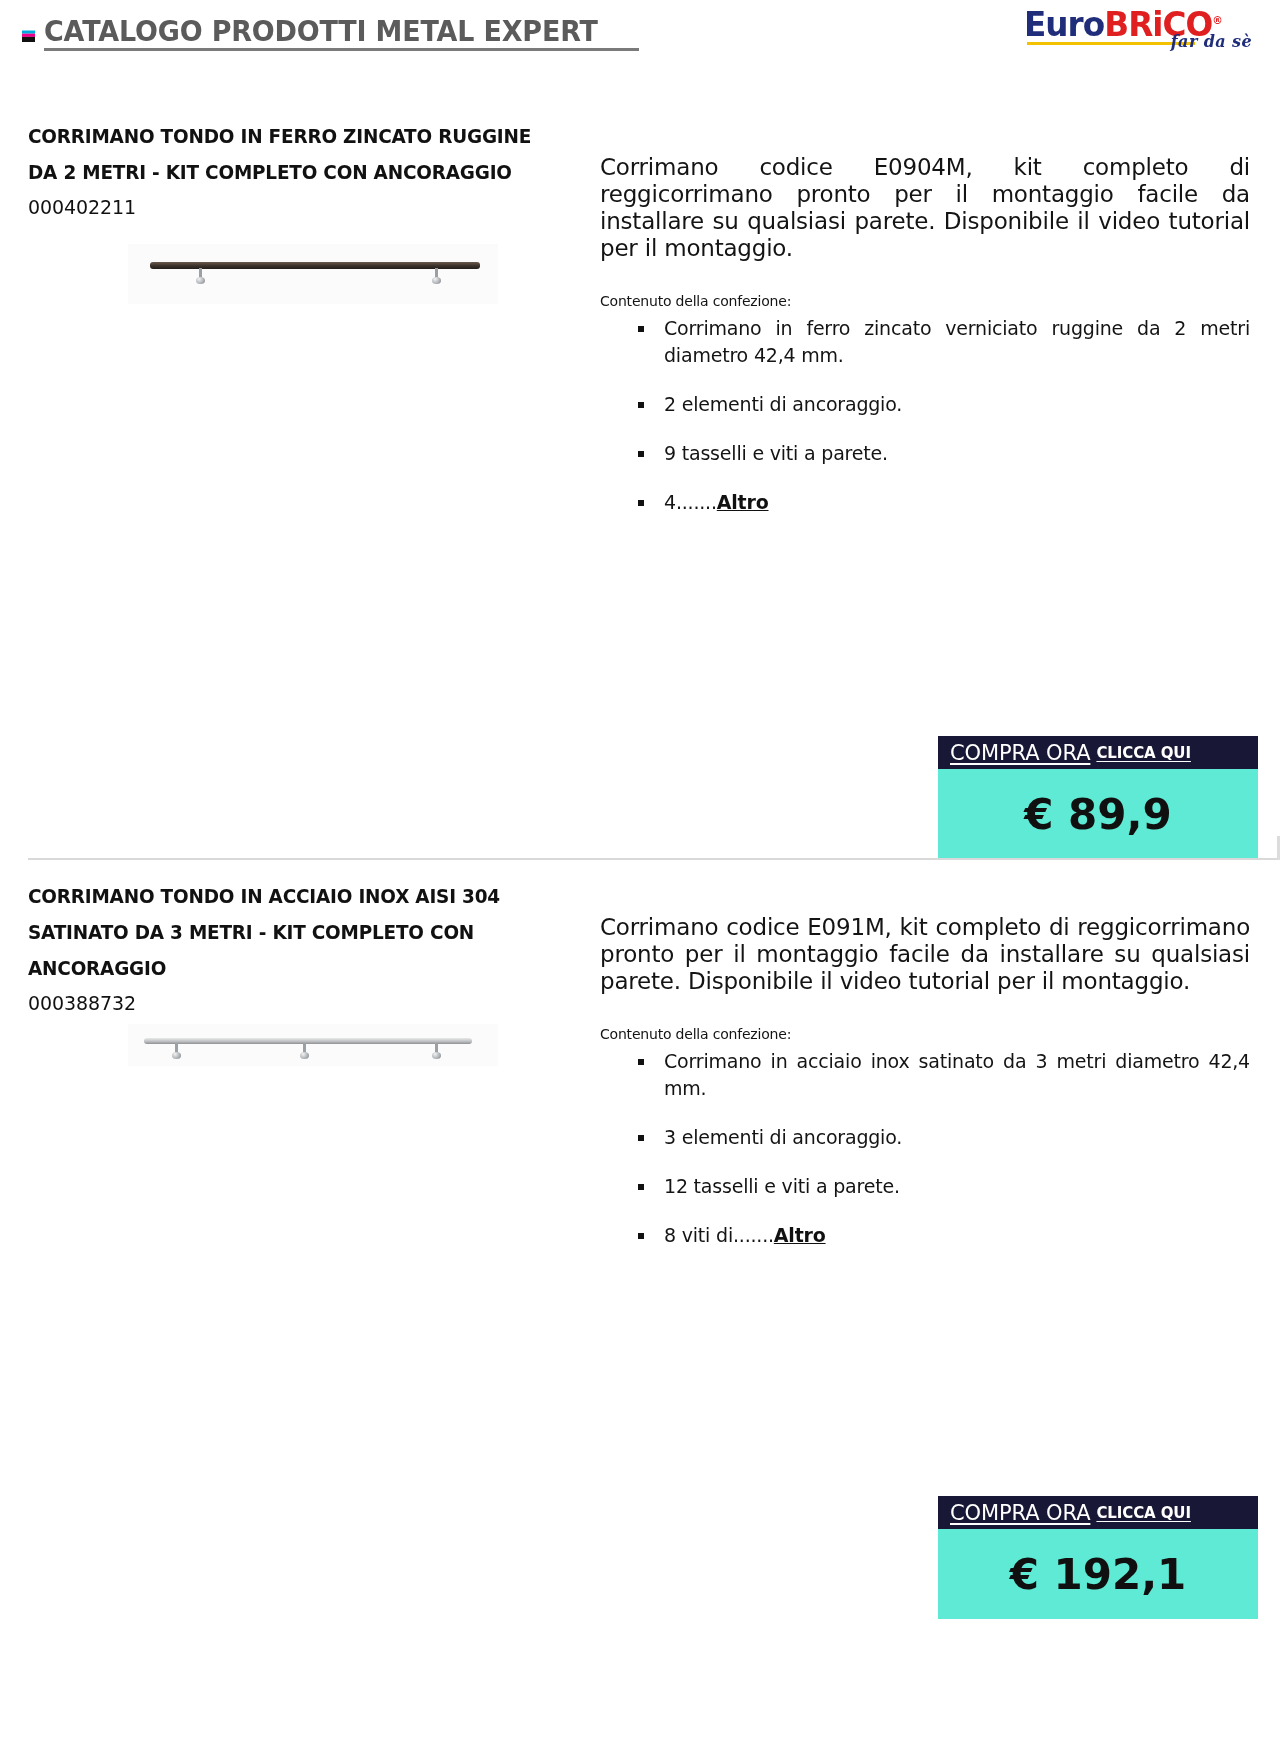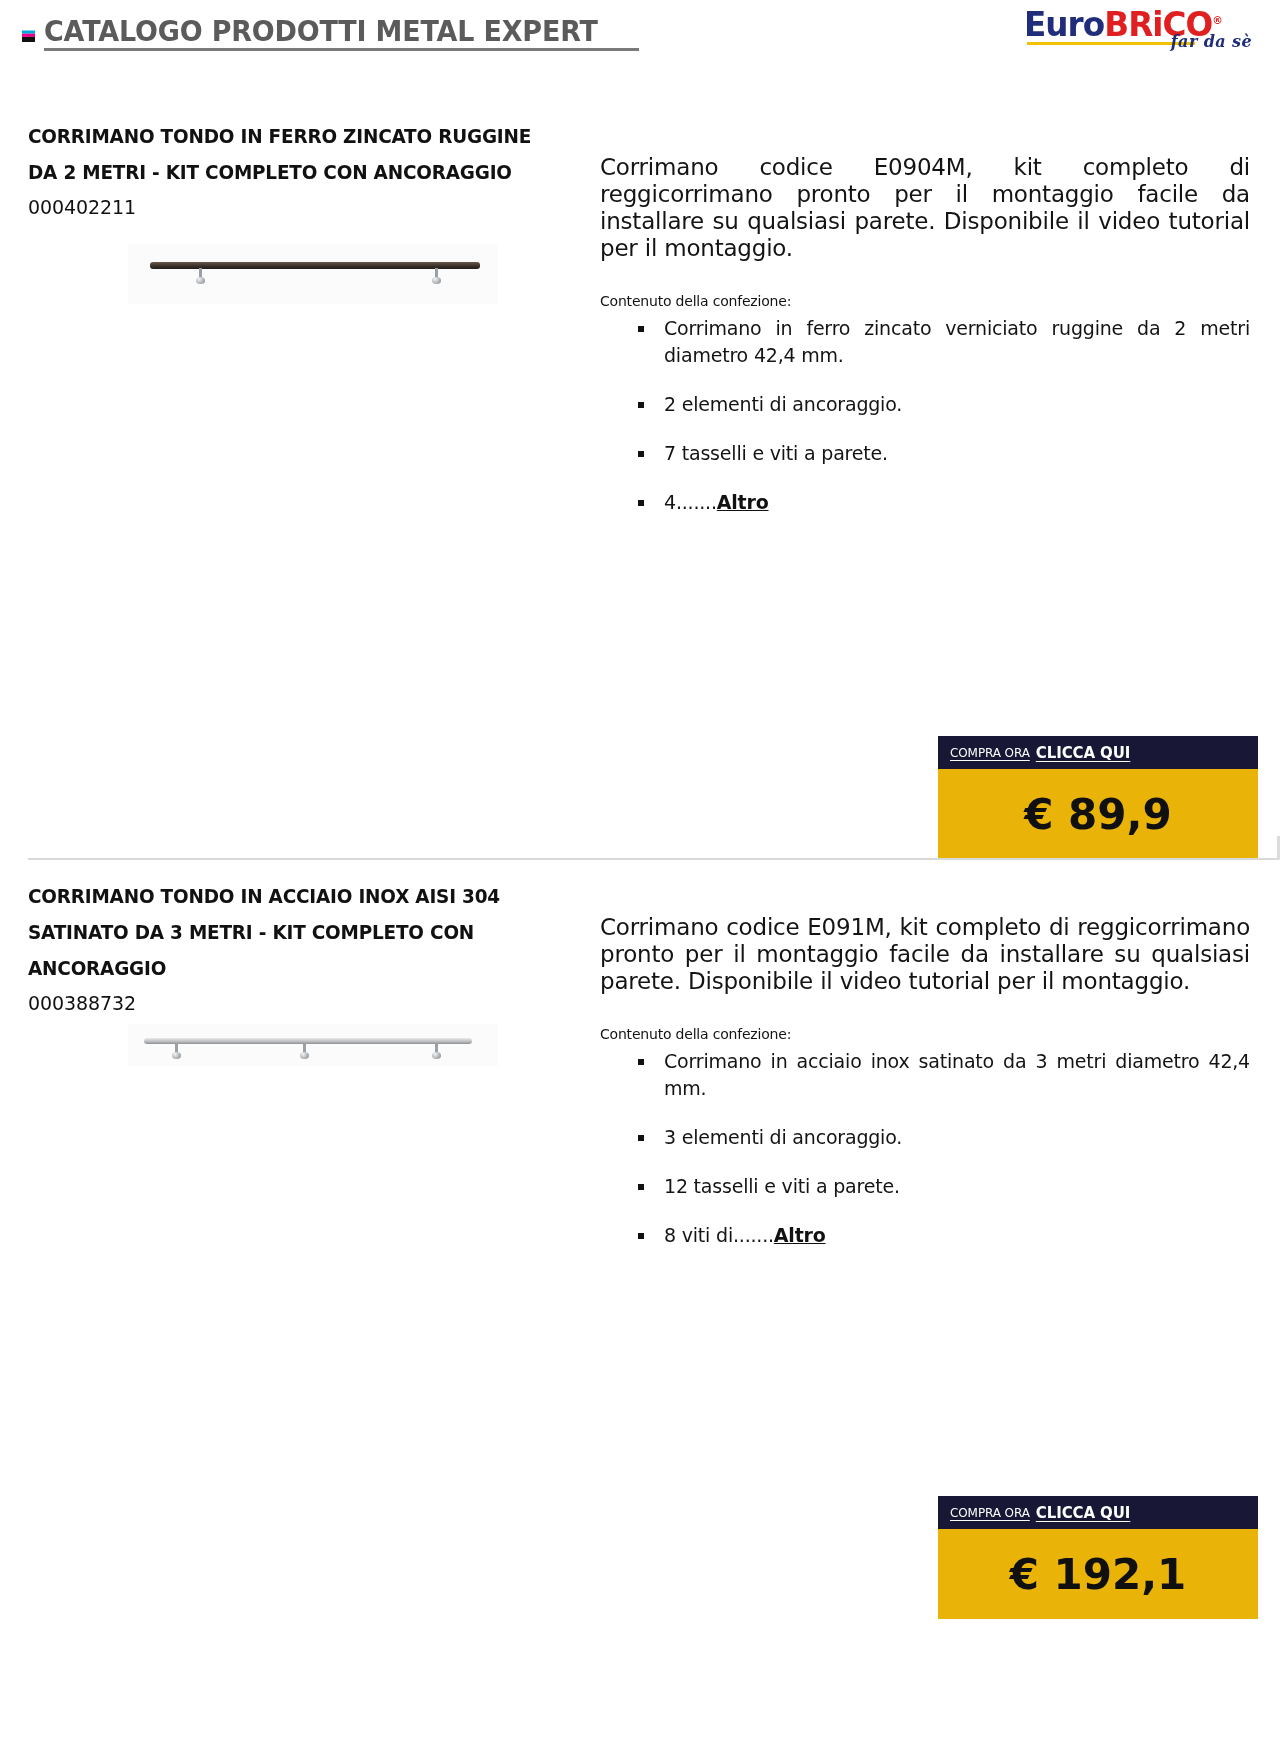--- a/index.html
+++ b/index.html
@@ -262,37 +262,37 @@
   .cta-bar {
     background: #181836;
     height: 33px;
     display: flex;
     align-items: center;
     padding-left: 12px;
     gap: 6px;
   }
   .cta-now {
     font-family: "DejaVu Sans", "Liberation Sans", sans-serif;
-    font-size: 12px;
+    font-size: 21px;
     color: #ffffff;
     text-decoration: underline;
     text-underline-offset: 3px;
     letter-spacing: -0.1px;
   }
   .cta-click {
     font-family: "DejaVu Sans", "Liberation Sans", sans-serif;
     font-size: 15px;
     font-weight: bold;
     color: #ffffff;
     text-decoration: underline;
     text-underline-offset: 3px;
     letter-spacing: -0.1px;
   }
   .price-panel {
-    background: #eab308;
+    background: #5eead4;
     height: 90px;
     display: flex;
     align-items: center;
     justify-content: center;
   }
   .price-text {
     font-family: "DejaVu Sans", "Liberation Sans", sans-serif;
     font-weight: bold;
     font-size: 42px;
     color: #101010;
@@ -353,21 +353,21 @@
         <div class="bracket" style="left:304px;"></div>
       </div>
     </div>
 
     <div class="col-right">
       <p class="desc">Corrimano codice E0904M, kit completo di reggicorrimano pronto per il montaggio facile da installare su qualsiasi parete. Disponibile il video tutorial per il montaggio.</p>
       <p class="desc-sub">Contenuto della confezione:</p>
       <ul class="bullets">
         <li><span>Corrimano in ferro zincato verniciato ruggine da 2 metri diametro 42,4 mm.</span></li>
         <li><span>2 elementi di ancoraggio.</span></li>
-        <li><span>7 tasselli e viti a parete.</span></li>
+        <li><span>9 tasselli e viti a parete.</span></li>
         <li><span>4.......</span><a class="altro" href="#">Altro</a></li>
       </ul>
     </div>
 
     <div class="cta-wrap" style="right:22px; top:674px;">
       <div class="cta-bar">
         <span class="cta-now">COMPRA ORA</span>
         <span class="cta-click">CLICCA QUI</span>
       </div>
       <div class="price-panel">

